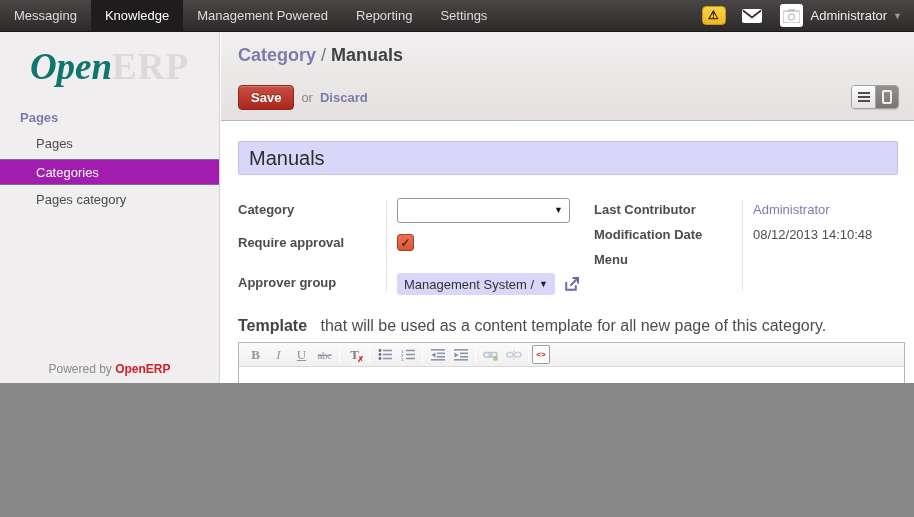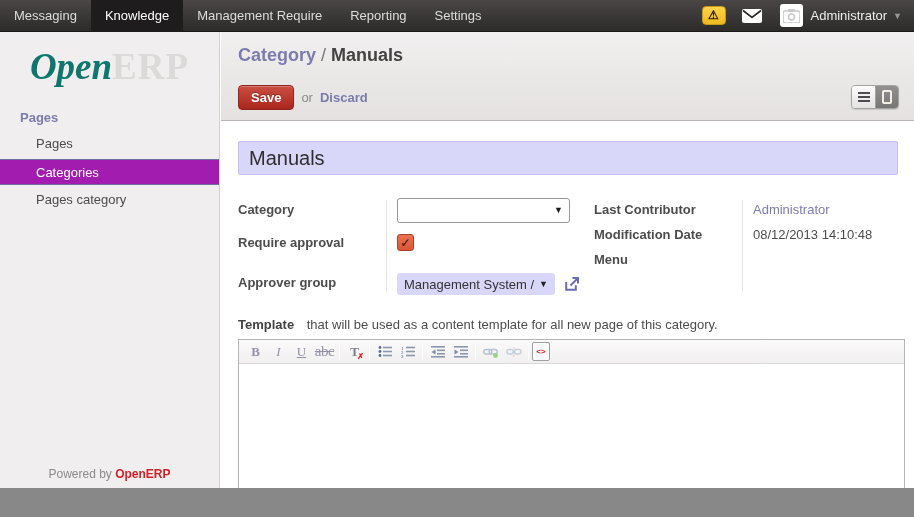--- a/index.html
+++ b/index.html
@@ -1,18 +1,18 @@
 <!DOCTYPE html>
 <html><head>
 <meta charset="utf-8">
 <style>
   * { margin:0; padding:0; box-sizing:border-box; }
   html,body { background:#888; }
   body { font-family:"Liberation Sans", sans-serif; }
-  #app { position:relative; width:914px; height:488px; background:#fff; overflow:hidden; margin:0 auto; }
+  #app { position:relative; width:914px; height:383px; background:#fff; overflow:hidden; margin:0 auto; }
 
   
   .navbar { position:absolute; top:0; left:0; right:0; height:32px;
             background:linear-gradient(#4a4646,#2d2a2a); border-bottom:1px solid #1a1818;
             display:flex; align-items:center; justify-content:space-between; z-index:5; }
   .nav-left { display:flex; height:32px; }
   .nav-item { color:#dddcdc; font-size:13px; line-height:32px; padding:0 14px; cursor:pointer; }
   .nav-item.active { background:#1e1c1c; color:#fff; }
   .nav-right { display:flex; align-items:center; height:32px; padding-right:12px; }
   .warn-badge { width:24px; height:19px; background:linear-gradient(#fcd34b,#efb81f);
@@ -85,52 +85,52 @@
   .checkbox { width:17px; height:17px; margin-top:3px; background:linear-gradient(#ee7052,#d95738);
               border:1px solid #a8412a; border-radius:3px; text-align:center; line-height:16px;
               font-size:12px; font-weight:bold; color:#5e2512; cursor:pointer; }
   .m2o-pill { height:22px; background:#d8d6f9; border-radius:3px; padding:0 7px; display:flex;
               align-items:center; font-size:13px; color:#333; cursor:pointer; margin-top:2px; }
   .m2o-pill .caret { font-size:9px; color:#222; margin-left:5px; }
   .ext-link { margin:3px 0 0 8px; cursor:pointer; display:flex; }
   .val-link { font-size:13px; color:#7c7bad; cursor:pointer; padding-top:4px; }
   .val-text { font-size:13px; color:#4c4c4c; padding-top:4px; }
 
-  .template-row { margin-top:22px; font-size:13px; }
+  .template-row { margin-top:22px; font-size:16px; }
   .tpl-label { font-weight:bold; color:#434343; }
   .tpl-desc { color:#4c4c4c; margin-left:9px; }
 
   
   .editor { margin:7px -7px 0 0; border:1px solid #b5b5b5; height:210px; background:#fff; }
   .ed-toolbar { height:24px; background:linear-gradient(#fbfafa,#f1efef); border-bottom:1px solid #d9d9d9;
                 display:flex; align-items:center; padding:0 5px; }
   .tb-btn { width:23px; height:19px; display:inline-flex; align-items:center; justify-content:center;
             cursor:pointer; color:#9393a5; font-family:"Liberation Serif", serif; font-size:13px; }
   .tb-b { font-weight:bold; }
   .tb-i { font-style:italic; }
   .tb-u { text-decoration:underline; }
-  .tb-s { text-decoration:line-through; font-size:15px; letter-spacing:-0.5px;text-align:right; }
+  .tb-s { text-decoration:line-through; font-size:11px; letter-spacing:-0.5px;text-align:right; }
   .tb-rf { position:relative; font-weight:bold; color:#7e7e8e; }
   .tb-rf .rf-x { position:absolute; right:2px; bottom:0; font-size:8px; color:#d22; font-family:"Liberation Sans",sans-serif; }
   .tb-sep { width:1px; height:17px; background:#dcdcdc; border-right:1px solid #fff; margin:0 3px; }
   .tb-src { width:18px; height:19px; border:1px solid #9f9f9f; border-radius:2px; background:#fcfcfc;
             display:inline-flex; align-items:center; justify-content:center; font-size:8px; font-weight:bold;
             color:#cc2222; font-family:"Liberation Sans",sans-serif; cursor:pointer; }
   .ed-body { height:100%; background:#fff; cursor:text; }
 </style>
 </head>
 <body>
 
 <div id="app">
 
   <nav class="navbar">
     <div class="nav-left">
       <span class="nav-item">Messaging</span>
       <span class="nav-item active">Knowledge</span>
-      <span class="nav-item">Management Require</span>
+      <span class="nav-item">Management Powered</span>
       <span class="nav-item">Reporting</span>
       <span class="nav-item">Settings</span>
     </div>
     <div class="nav-right">
       <span class="warn-badge">⚠</span>
       <span class="mail-icon">
         <svg width="20" height="14" viewBox="0 0 20 14">
           <rect x="0" y="0" width="20" height="14" rx="2" fill="#ffffff"></rect>
           <path d="M1 1.5 L10 8.5 L19 1.5" stroke="#2d2a2a" stroke-width="1.7" fill="none"></path>
         </svg>

